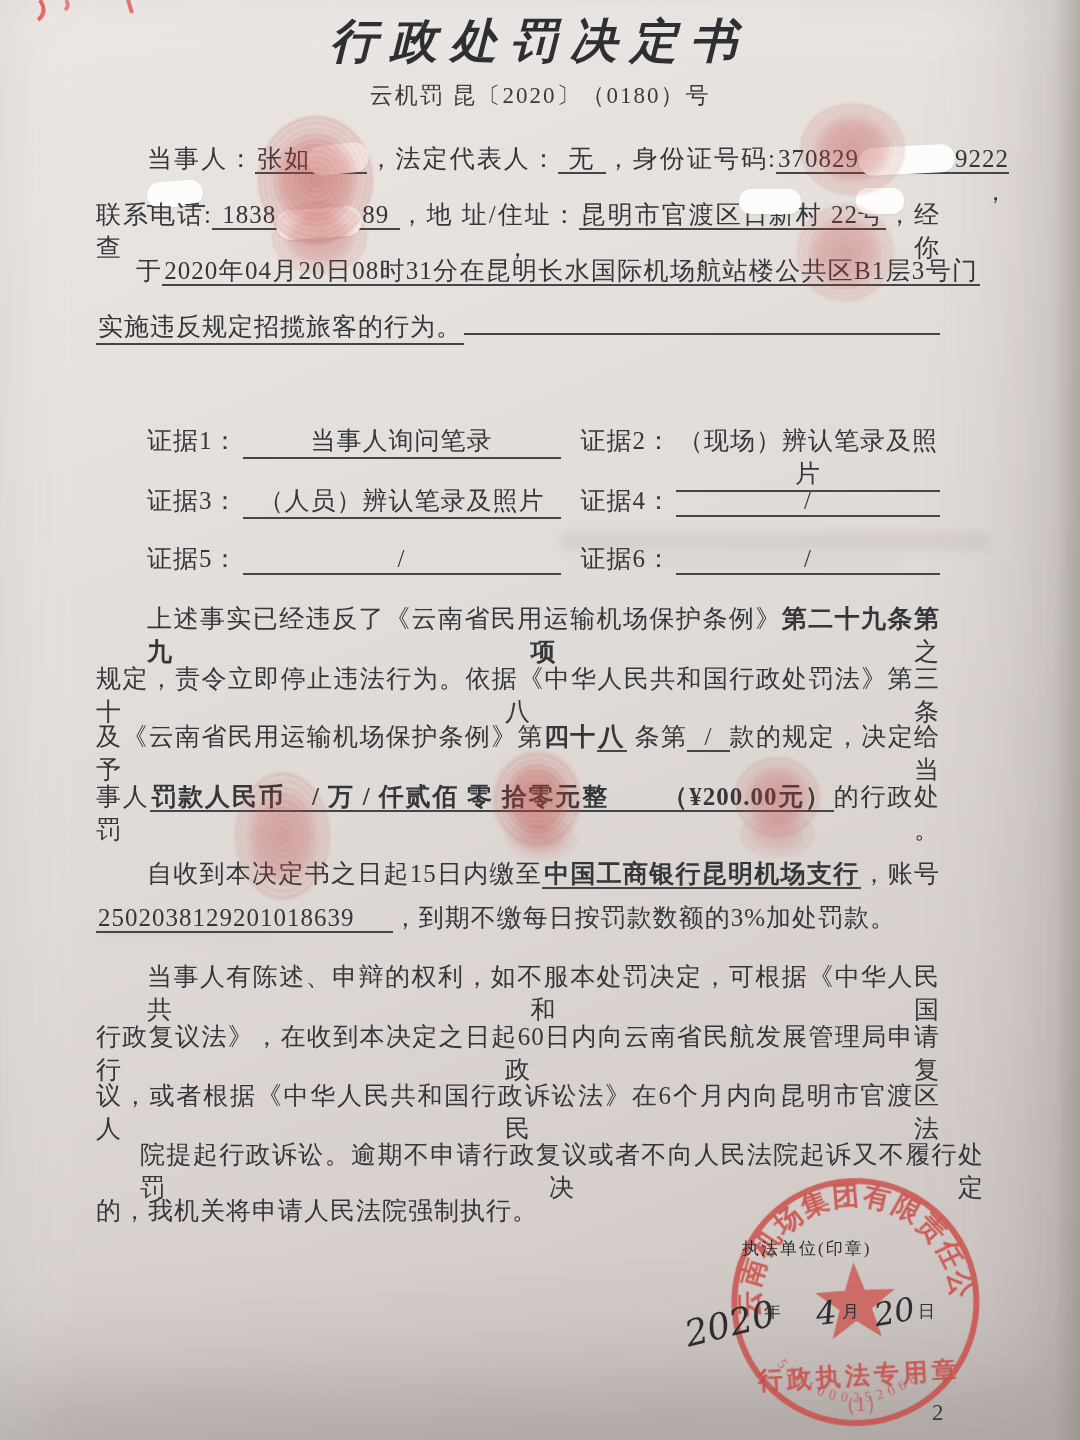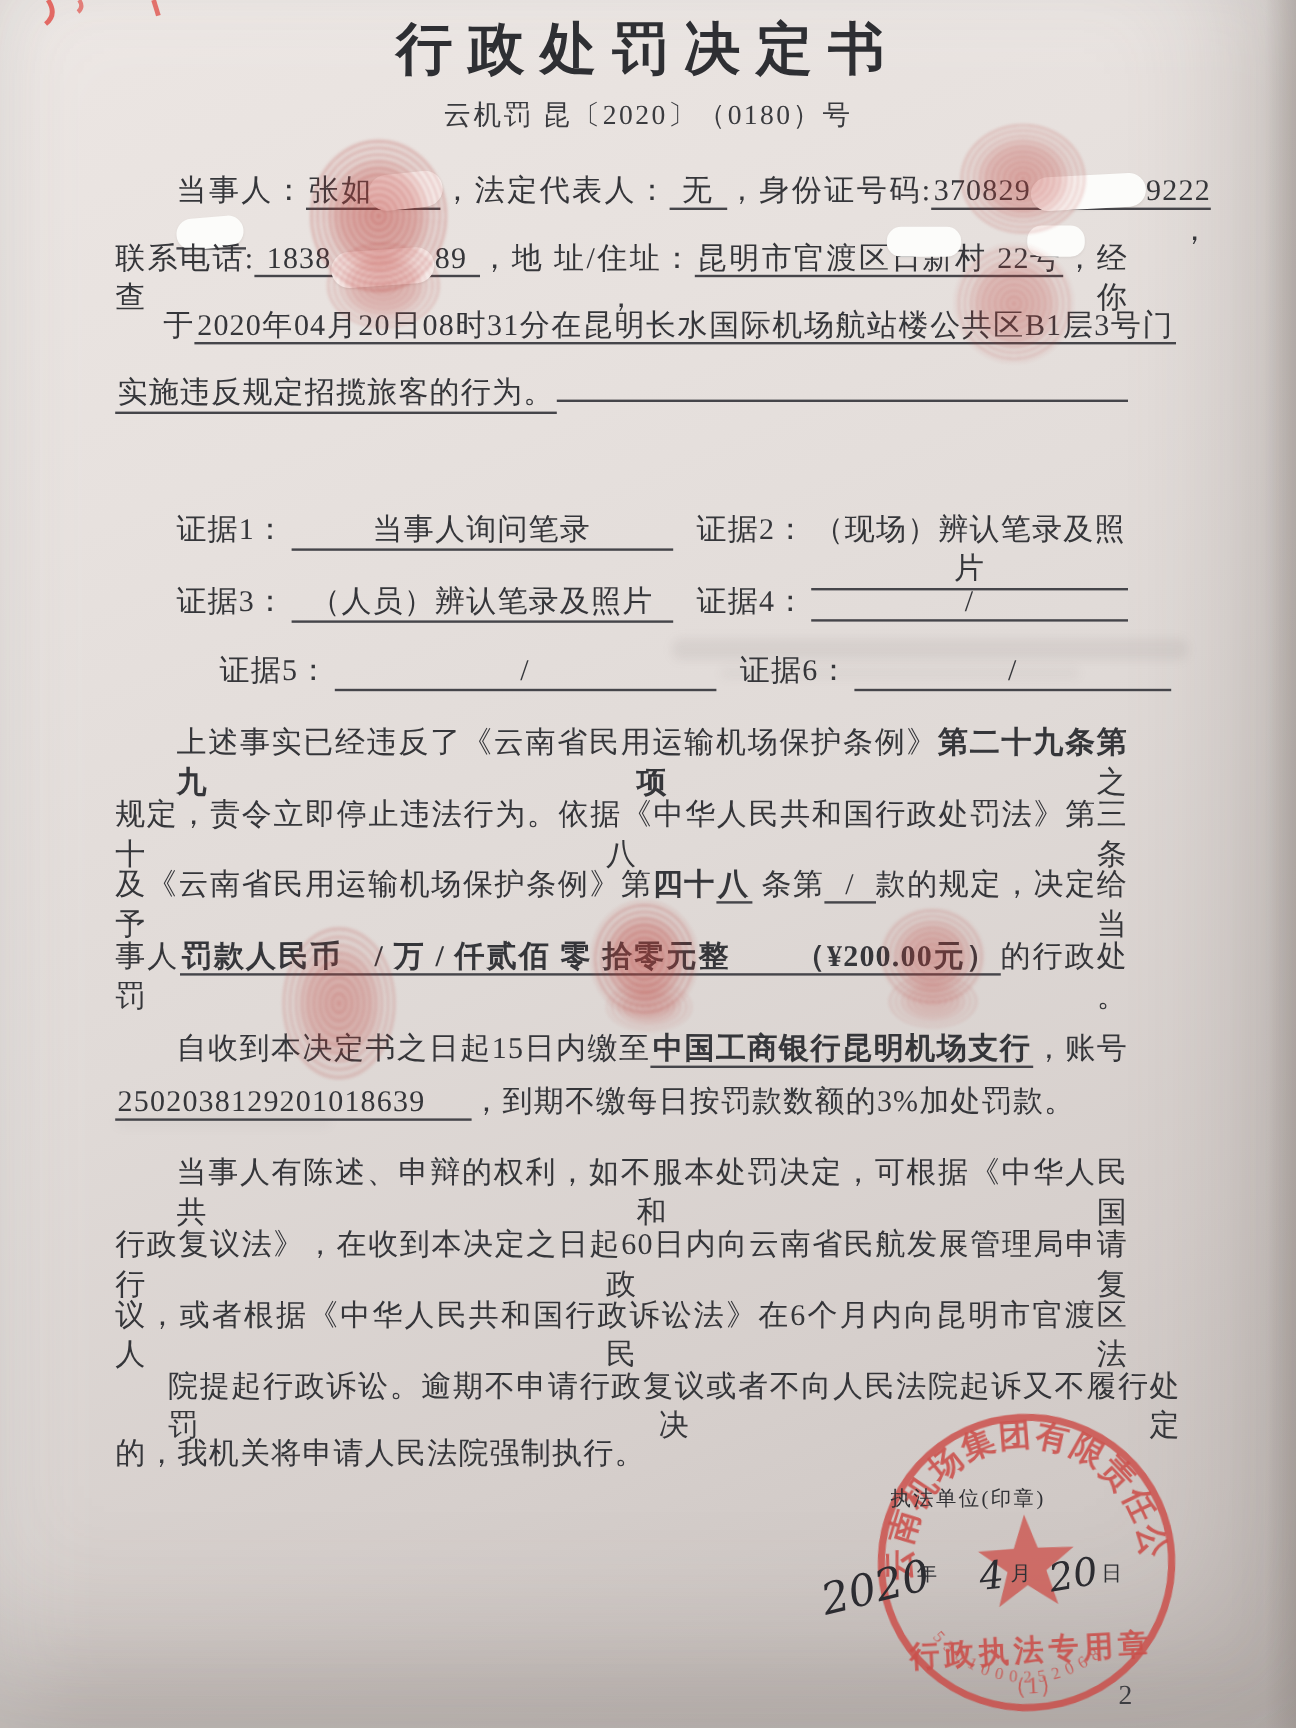--- a/index.html
+++ b/index.html
@@ -10,21 +10,21 @@
     background:linear-gradient(158deg,#ece6e3 0%,#e7e1de 25%,#e0dad7 50%,#d6cfcc 75%,#c8c1be 100%);
     box-shadow:inset -45px -70px 110px rgba(92,82,76,.22), inset 25px 15px 70px rgba(255,255,255,.30), inset 0 -20px 60px rgba(92,82,76,.12);
   }
   .edge{position:absolute;right:0;top:0;width:26px;height:100%;
     background:linear-gradient(to right,rgba(120,110,104,0),rgba(120,110,104,.28));}
   .line{position:absolute;font-size:25px;letter-spacing:1px;white-space:nowrap;}
   .just{white-space:normal;text-align:justify;text-align-last:justify;}
   .u{border-bottom:2px solid #45454a;padding:0 2px;}
   .b{font-weight:bold;}
   .title{position:absolute;top:10px;left:0;width:100%;text-align:center;
-    font-size:47px;font-weight:bold;letter-spacing:13px;color:#2e2f33;}
+    font-size:47px;font-weight:bold;letter-spacing:13px;color:#2e2f33;font-style:italic;}
   .docno{position:absolute;top:80px;left:0;width:100%;text-align:center;
     font-size:23px;letter-spacing:2px;color:#3a3b3f;}
   .evrow{position:absolute;left:147px;width:793px;display:flex;align-items:baseline;font-size:25px;letter-spacing:1px;}
   .ev-blank1{width:318px;border-bottom:2px solid #45454a;text-align:center;margin-left:4px;flex:none;}
   .ev-label2{margin-left:20px;flex:none;}
   .ev-blank2{flex:1;border-bottom:2px solid #45454a;text-align:center;margin-left:4px;}
   .flexline{display:flex;align-items:baseline;}
   .ufill{flex:1;border-bottom:2px solid #45454a;}
   .redact{display:inline-block;background:#fcfcfa;border-radius:15px;height:30px;vertical-align:-7px;
     box-shadow:0 1px 2px rgba(100,90,85,.12);}
@@ -86,21 +86,21 @@
     <span class="ev-blank2">（现场）辨认笔录及照片</span>
   </div>
 
   <div class="evrow" style="top:484px;">
     <span>证据3：</span>
     <span class="ev-blank1">（人员）辨认笔录及照片</span>
     <span class="ev-label2">证据4：</span>
     <span class="ev-blank2">/</span>
   </div>
 
-  <div class="evrow" style="top:542px;margin-left:36px;">
+  <div class="evrow" style="top:542px;">
     <span>证据5：</span>
     <span class="ev-blank1">/</span>
     <span class="ev-label2">证据6：</span>
     <span class="ev-blank2">/</span>
   </div>
 
   <div class="line just" style="top:602px;left:147px;width:793px;">
     <span>上述事实已经违反了《云南省民用运输机场保护条例》</span><span class="b">第二十九条第九项</span><span>之</span>
   </div>
 

